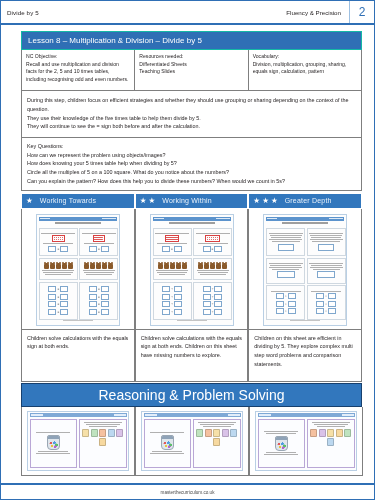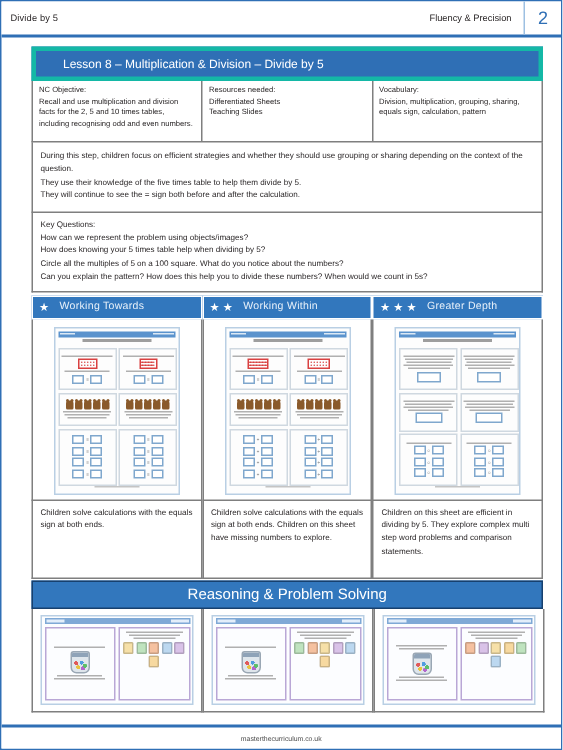--- a/index.html
+++ b/index.html
@@ -34,22 +34,22 @@
     display:flex;align-items:center;justify-content:center;
   }
   
   .body{
     position:relative;
     padding:6px 12px 0 20px;
     box-sizing:border-box;
   }
   .lesson-title{
     background:#2f6fb5;color:#ffffff;
-    font-size:8px;padding:4px 18px;
-    border:3px solid #14b8a6;
+    font-size:8px;padding:4px 6px;
+    border:1px solid #14b8a6;
     box-sizing:border-box;
   }
   .info-row{
     display:flex;border:1px solid #7f7f7f;border-top:none;
     box-sizing:border-box;
   }
   .info-cell{
     flex:1;padding:3px 4px 5px 4px;
     font-size:5.1px;line-height:1.5;
     border-right:1px solid #7f7f7f;
@@ -126,21 +126,21 @@
   .cap-row{display:flex;}
   .cap-cell{
     flex:1;border:1px solid #7f7f7f;border-top:none;
     box-sizing:border-box;padding:4px 5px 6px 5px;
     font-size:5.4px;line-height:1.62;min-height:52px;
   }
   .cap-cell p{margin:0;}
   
   .reason-band{
     background:#3277bd;color:#ffffff;text-align:center;
-    font-size:10px;padding:3px 0;border:1px solid #17406e;
+    font-size:14px;padding:3px 0;border:1px solid #17406e;
     box-sizing:border-box;margin-top:1px;
   }
   
   .rthumb-row{display:flex;}
   .rthumb-cell{
     flex:1;border:1px solid #7f7f7f;border-top:none;
     box-sizing:border-box;padding:4px 5px;display:flex;justify-content:center;
   }
   .rs{
     width:102px;height:60px;border:1px solid #b9cfe4;background:#fcfdff;

